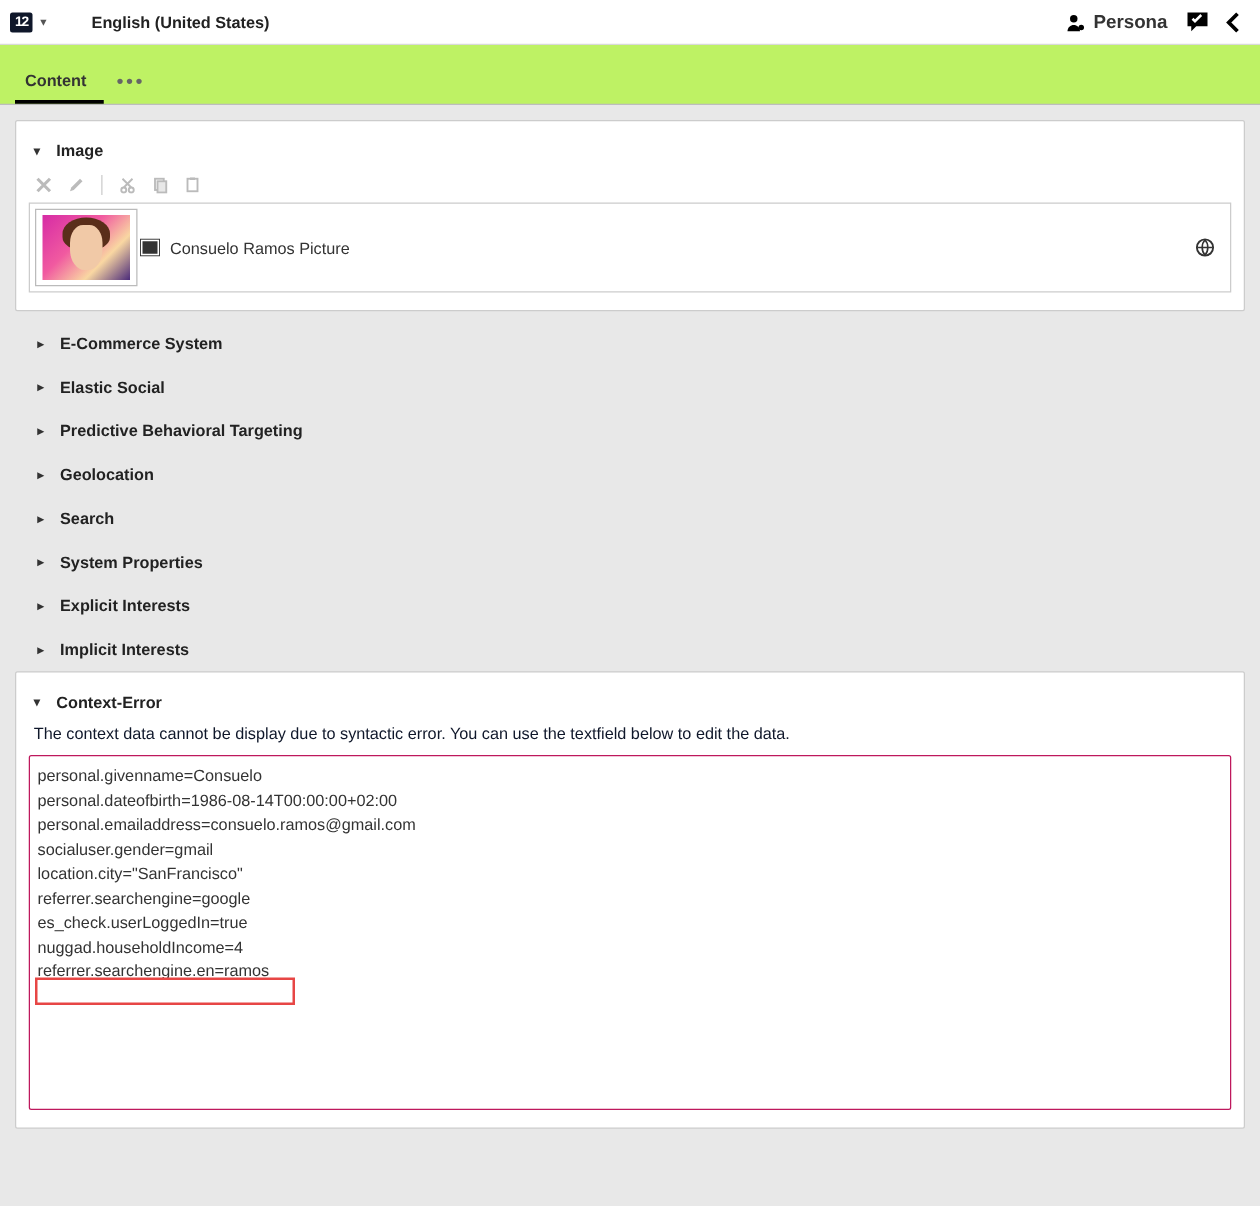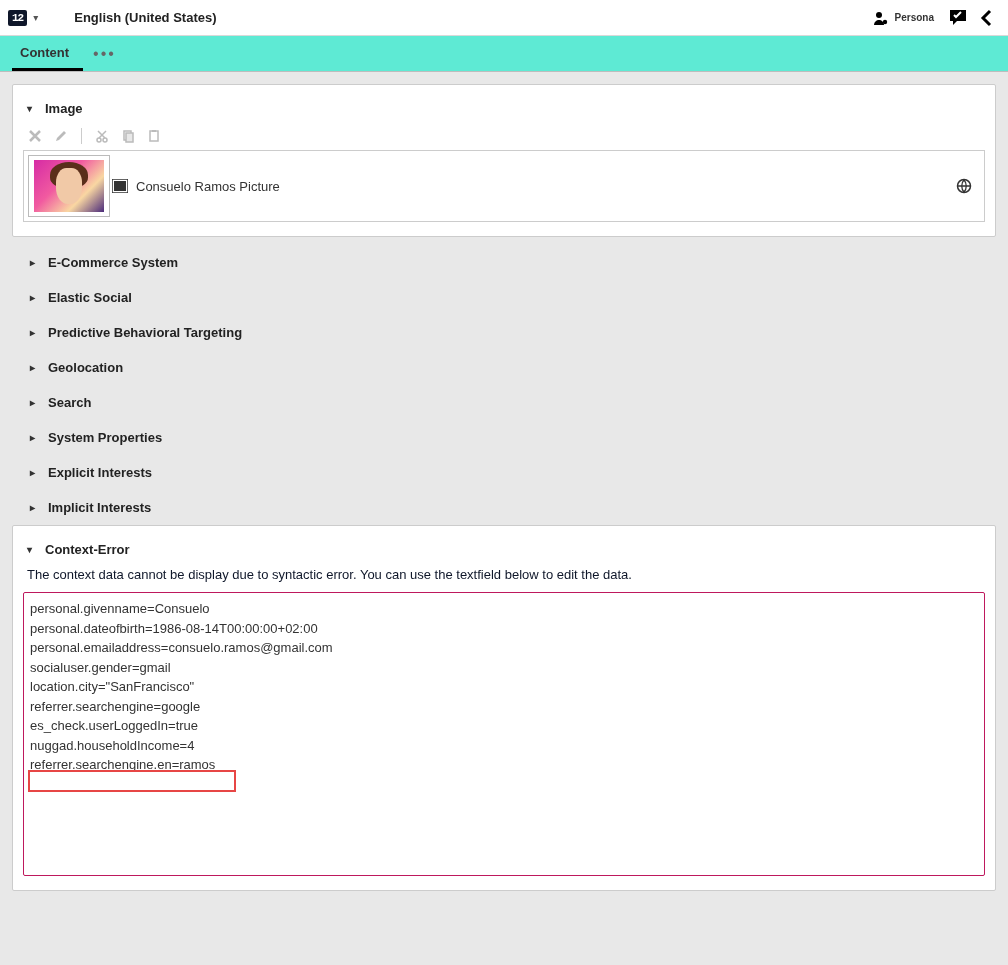--- a/index.html
+++ b/index.html
@@ -21,53 +21,52 @@
     border-bottom: 1px solid #d9d9d9;
   }
   .site-badge {
     background: #0f172a;
     color: #fff;
     font-size: 11px;
     font-weight: bold;
     padding: 2px 4px;
     border-radius: 2px;
     letter-spacing: -1px;
-    font-family: Liberation Mono, monospace;
   }
   .dropdown-caret {
     margin-left: 6px;
     font-size: 10px;
     color: #555;
     cursor: pointer;
   }
   .locale-label {
     margin-left: 36px;
     font-weight: bold;
     font-size: 13px;
     color: #222;
   }
   .topbar-spacer { flex: 1; }
   .persona-group {
     display: flex;
     align-items: center;
     gap: 6px;
     cursor: pointer;
   }
-  .persona-label { font-weight: bold; font-size: 10px; }
+  .persona-label { font-weight: bold; font-size: 15px; }
   .icon-btn {
     display: inline-flex;
     align-items: center;
     justify-content: center;
     width: 28px;
     height: 28px;
     cursor: pointer;
   }
   .tabbar {
-    height: 36px;
-    background: #5eead4;
+    height: 48px;
+    background: #bef264;
     display: flex;
     align-items: flex-end;
     padding: 0 12px;
     border-bottom: 1px solid #bdbdbd;
   }
   .tab {
     padding: 8px 14px 8px 8px;
     font-weight: bold;
     font-size: 13px;
     color: #333;

